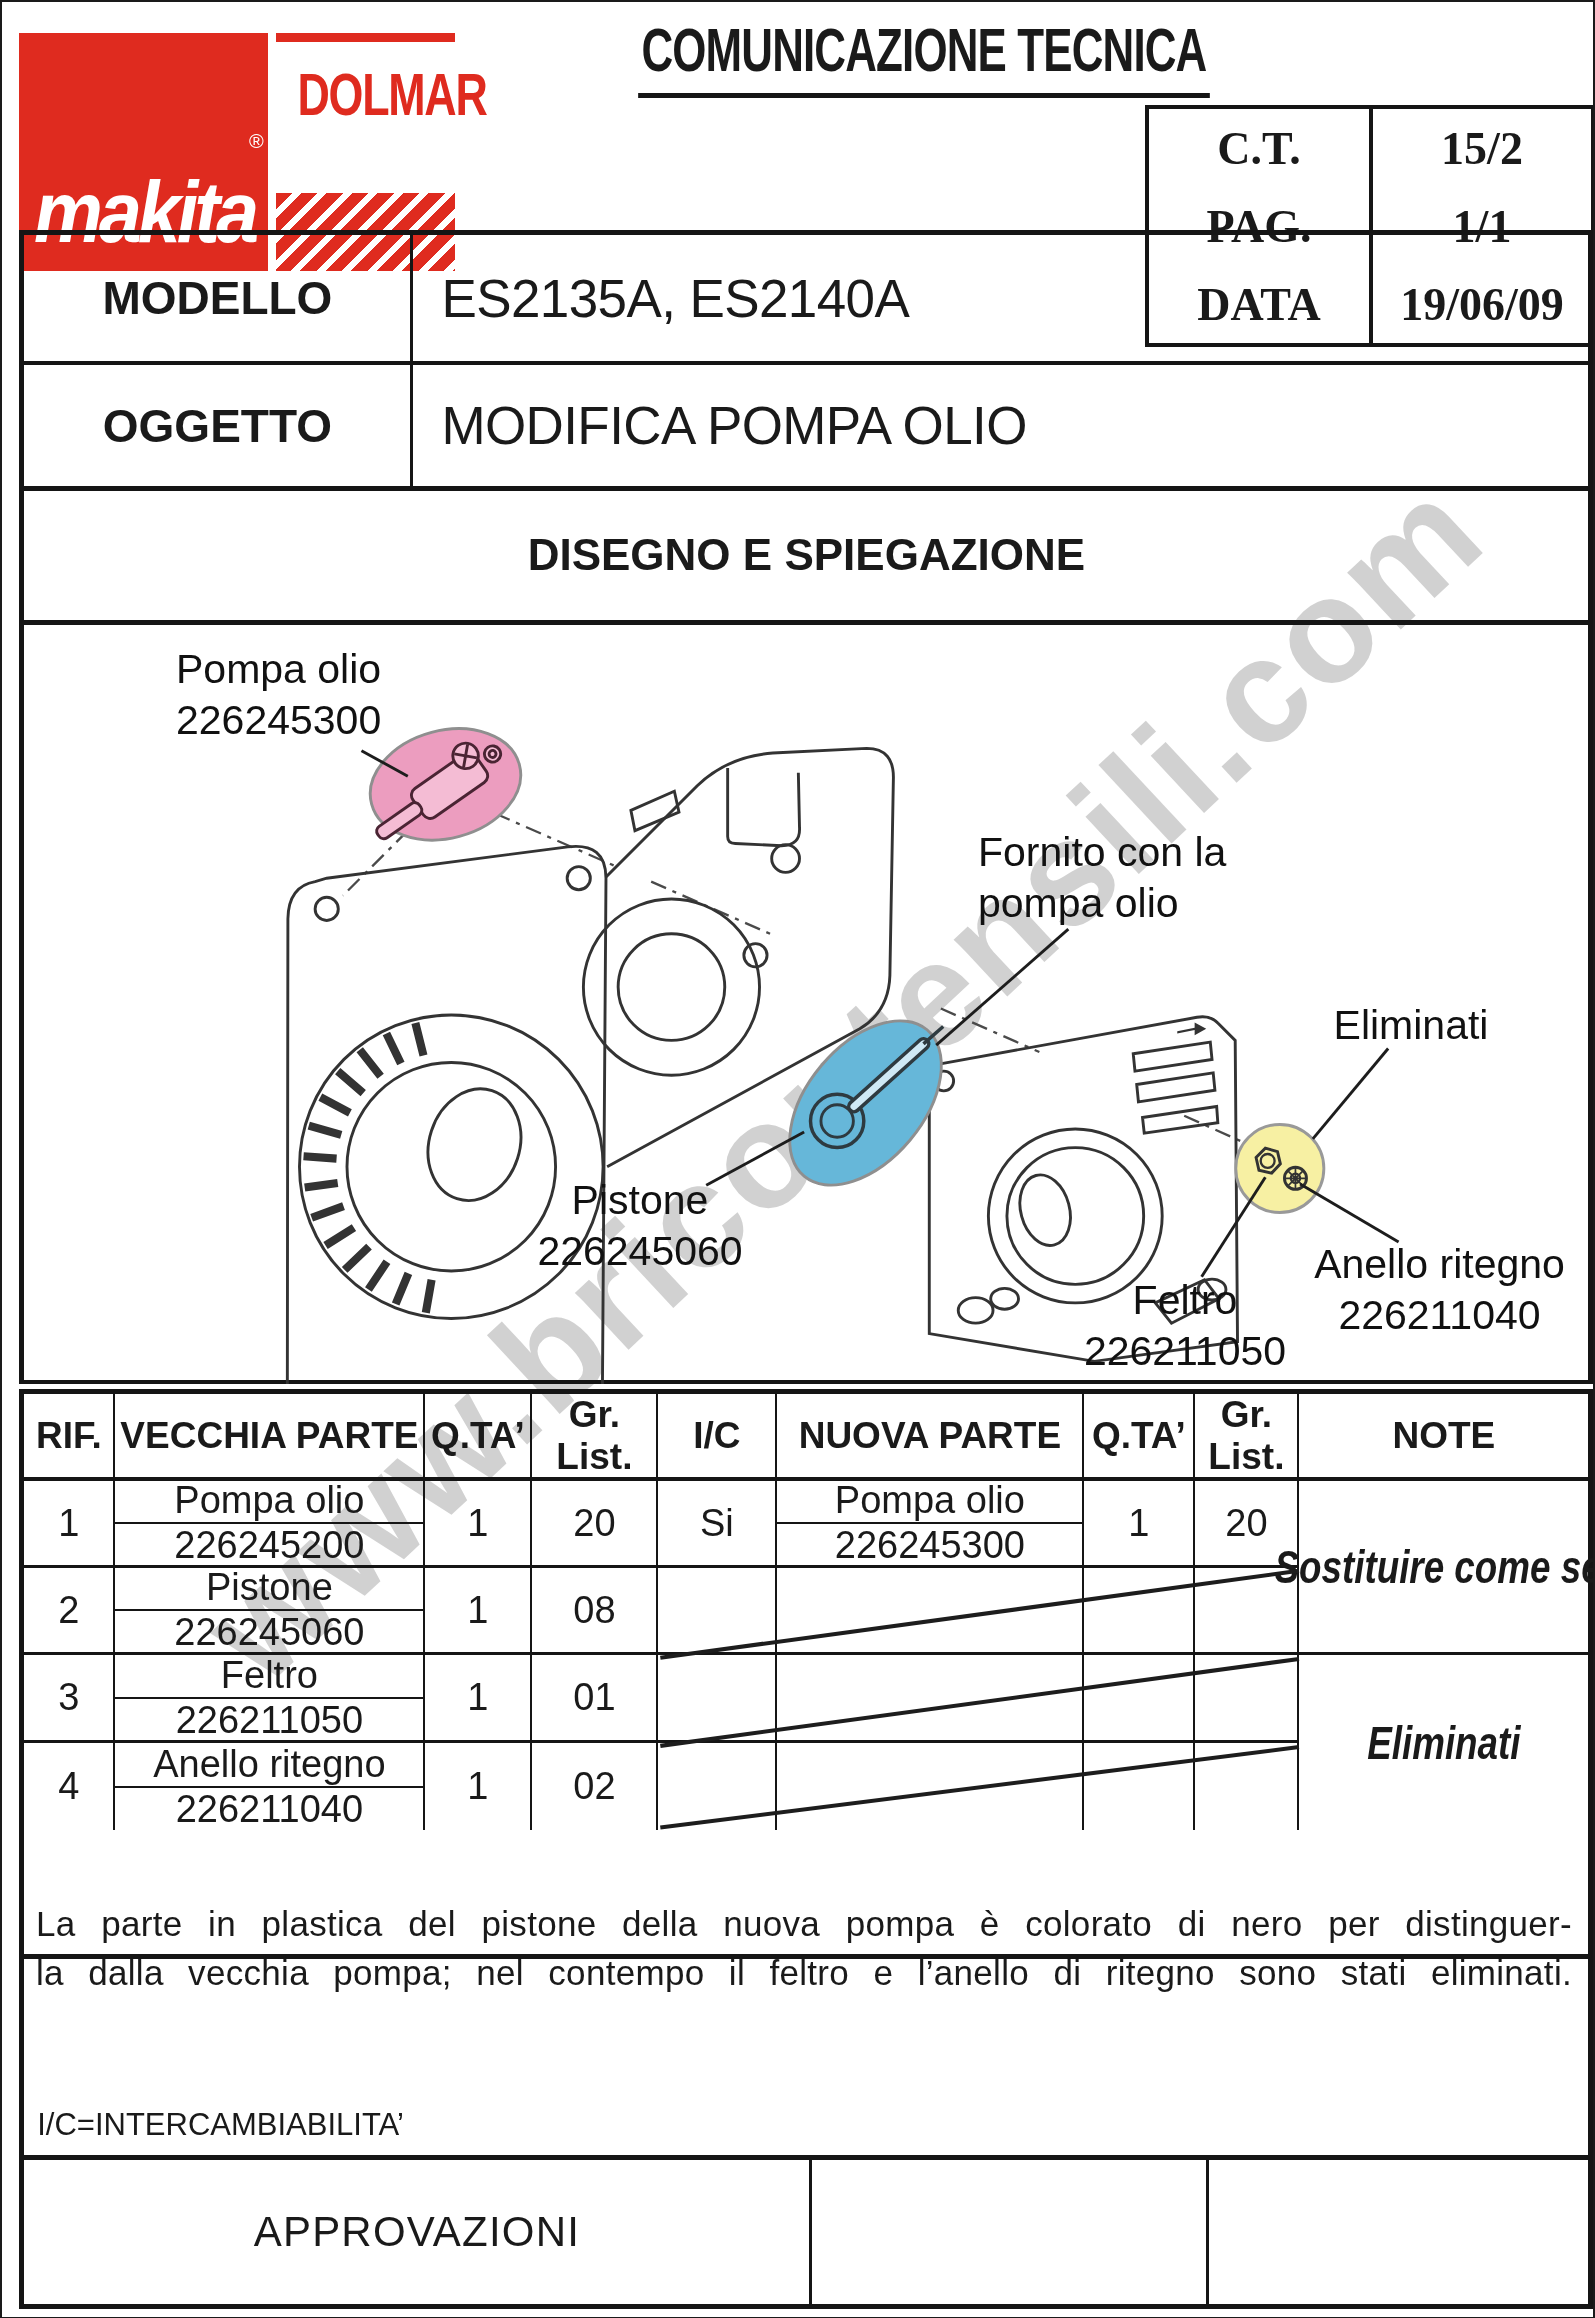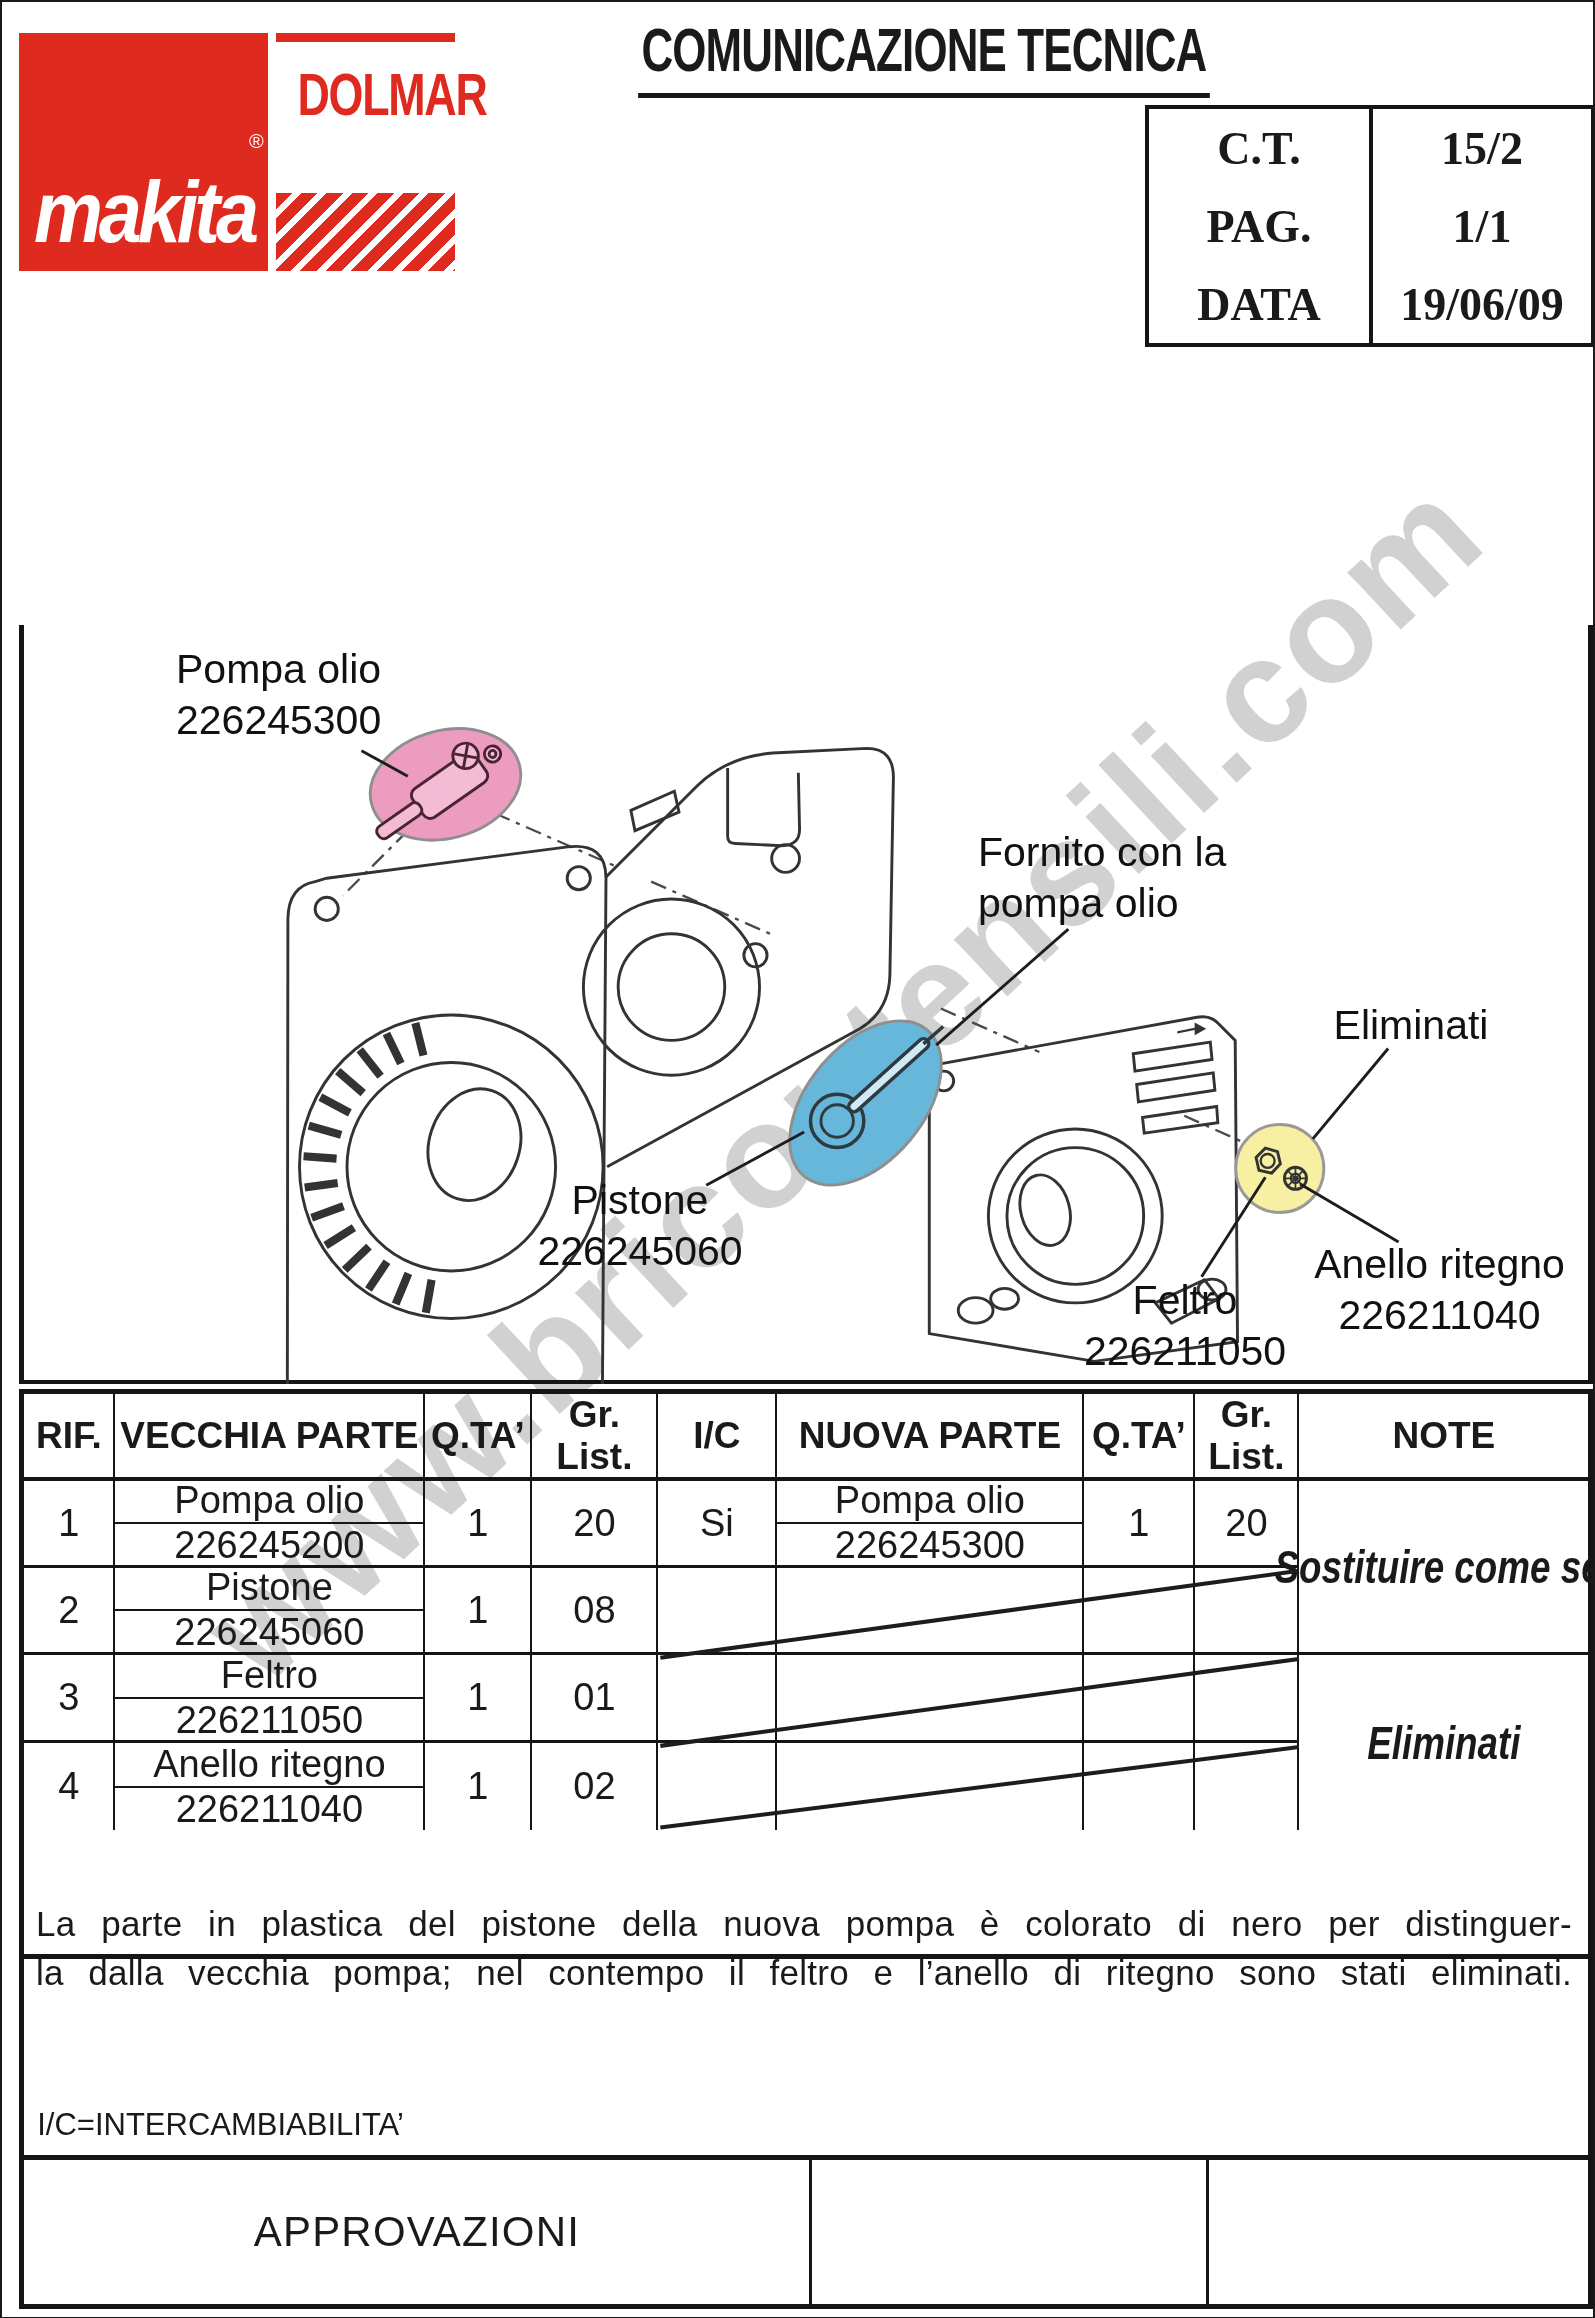--- a/index.html
+++ b/index.html
@@ -105,20 +105,31 @@
       <span>PAG.</span>
       <span>DATA</span>
     </div>
     <div id="ct-col-values" class="ct-col">
       <span>15/2</span>
       <span>1/1</span>
       <span>19/06/09</span>
     </div>
   </div>
 
+  <div id="info-table" class="abs">
+    <div id="row-modello" class="info-row">
+      <div class="info-label-cell">MODELLO</div>
+      <div class="info-value-cell">ES2135A, ES2140A</div>
+    </div>
+    <div id="row-oggetto" class="info-row">
+      <div class="info-label-cell">OGGETTO</div>
+      <div class="info-value-cell">MODIFICA POMPA OLIO</div>
+    </div>
+    <div id="disegno-band">DISEGNO E SPIEGAZIONE</div>
+  </div>
 
   <div id="drawing-box" class="abs"></div>
   <svg id="drawing-svg" class="abs" viewBox="0 1075 2752 1310">
 
     <g stroke="#4a4a4a" stroke-width="4" stroke-dasharray="28 12 7 12" fill="none">
       <path d="M850 1400 L1060 1492"></path>
       <path d="M1120 1518 L1330 1610"></path>
       <path d="M1620 1737 L1790 1812"></path>
       <path d="M2040 1922 L2138 1966"></path>
       <path d="M700 1430 L588 1542"></path>

